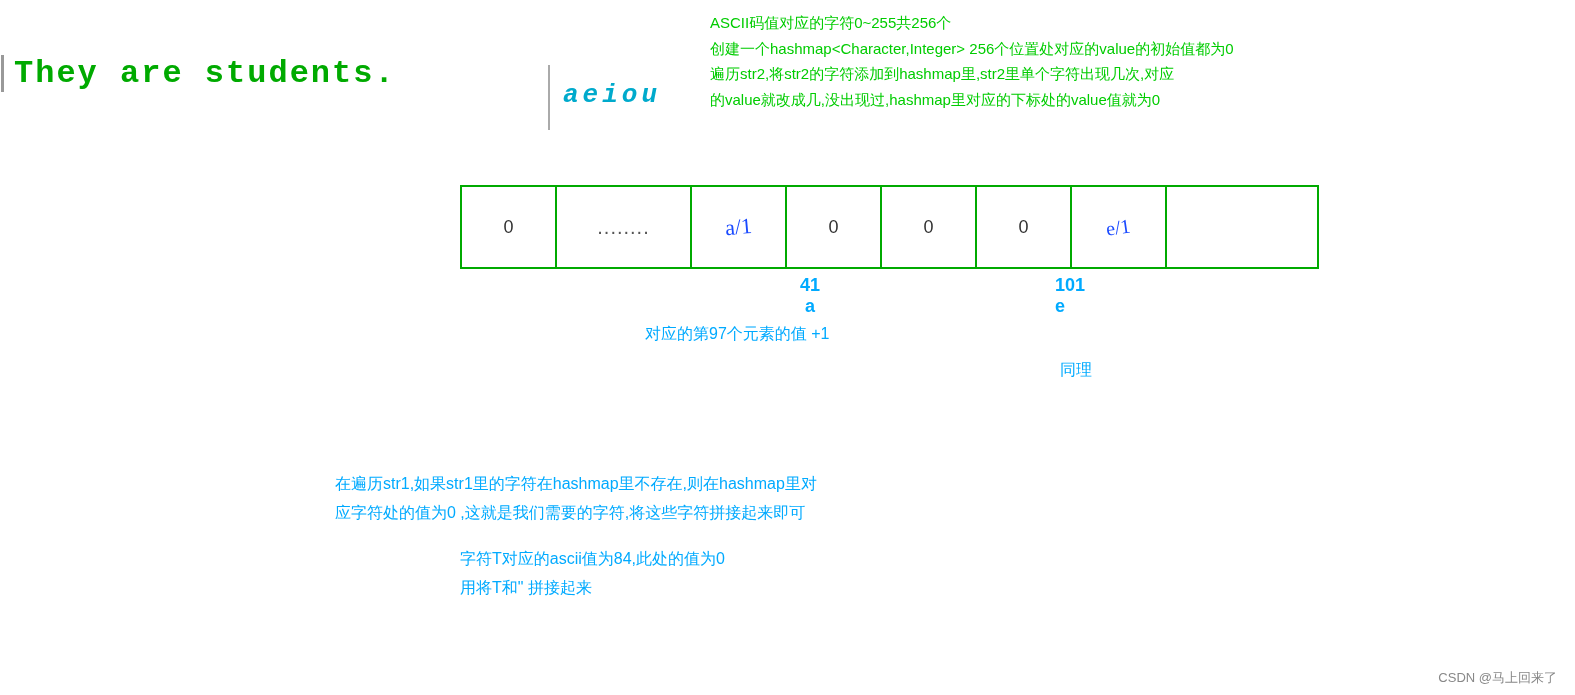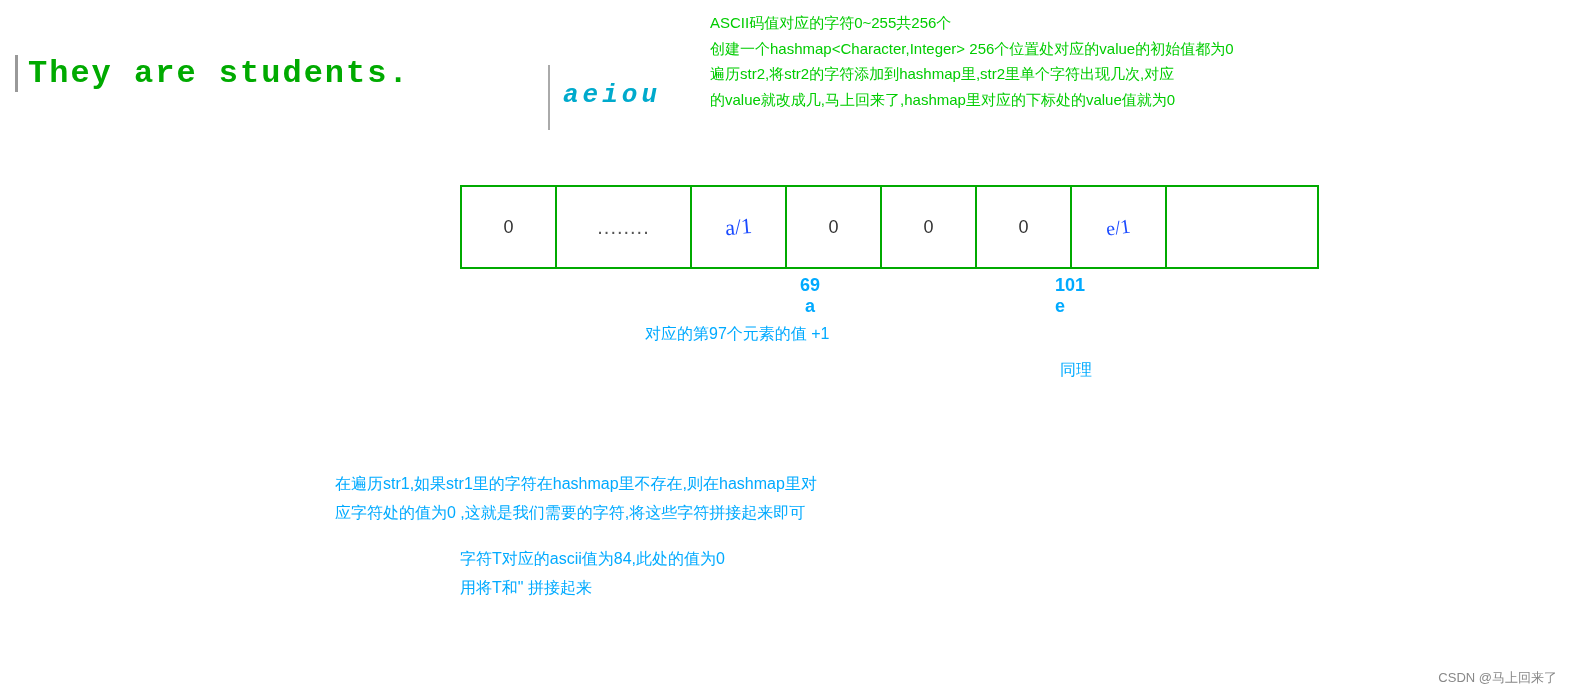--- a/index.html
+++ b/index.html
@@ -26,21 +26,21 @@
       left: 710px;
       color: #00cc00;
       font-size: 15px;
       line-height: 1.7;
     }
 
     
     .left-sentence {
       position: absolute;
       top: 55px;
-      left: 15px;
+      left: 1px;
       border-left: 3px solid #999;
       padding-left: 10px;
     }
     .left-sentence-text {
       font-family: 'Courier New', monospace;
       color: #00aa00;
       font-size: 32px;
       font-weight: bold;
       letter-spacing: 2px;
     }
@@ -192,21 +192,21 @@
   </style>
 </head>
 <body>
 
 <div class="main-container">
 
   <div class="top-text-block">
     <div>ASCII码值对应的字符0~255共256个</div>
     <div>创建一个hashmap&lt;Character,Integer&gt;  256个位置处对应的value的初始值都为0</div>
     <div>遍历str2,将str2的字符添加到hashmap里,str2里单个字符出现几次,对应</div>
-    <div>的value就改成几,马上回来了,hashmap里对应的下标处的value值就为0</div>
+    <div>的value就改成几,没出现过,hashmap里对应的下标处的value值就为0</div>
   </div>
 
   <div class="left-sentence">
     <span class="left-sentence-text">They are students.</span>
   </div>
 
   <div class="vertical-divider"></div>
 
   <div class="vowels-section">
     <span class="vowels-text">aeiou</span>
@@ -243,21 +243,21 @@
         <span class="cell-handwritten-small">e/1</span>
       </div>
 
       <div class="array-cell extra-wide">
         <span></span>
       </div>
     </div>
   </div>
 
   <div class="label-97">
-    <div>69</div>
+    <div>41</div>
     <div>a</div>
   </div>
 
   <div class="label-101">
     <div>101</div>
     <div>e</div>
   </div>
 
   <div class="explain-a">
     <div>对应的第97个元素的值 +1</div>

